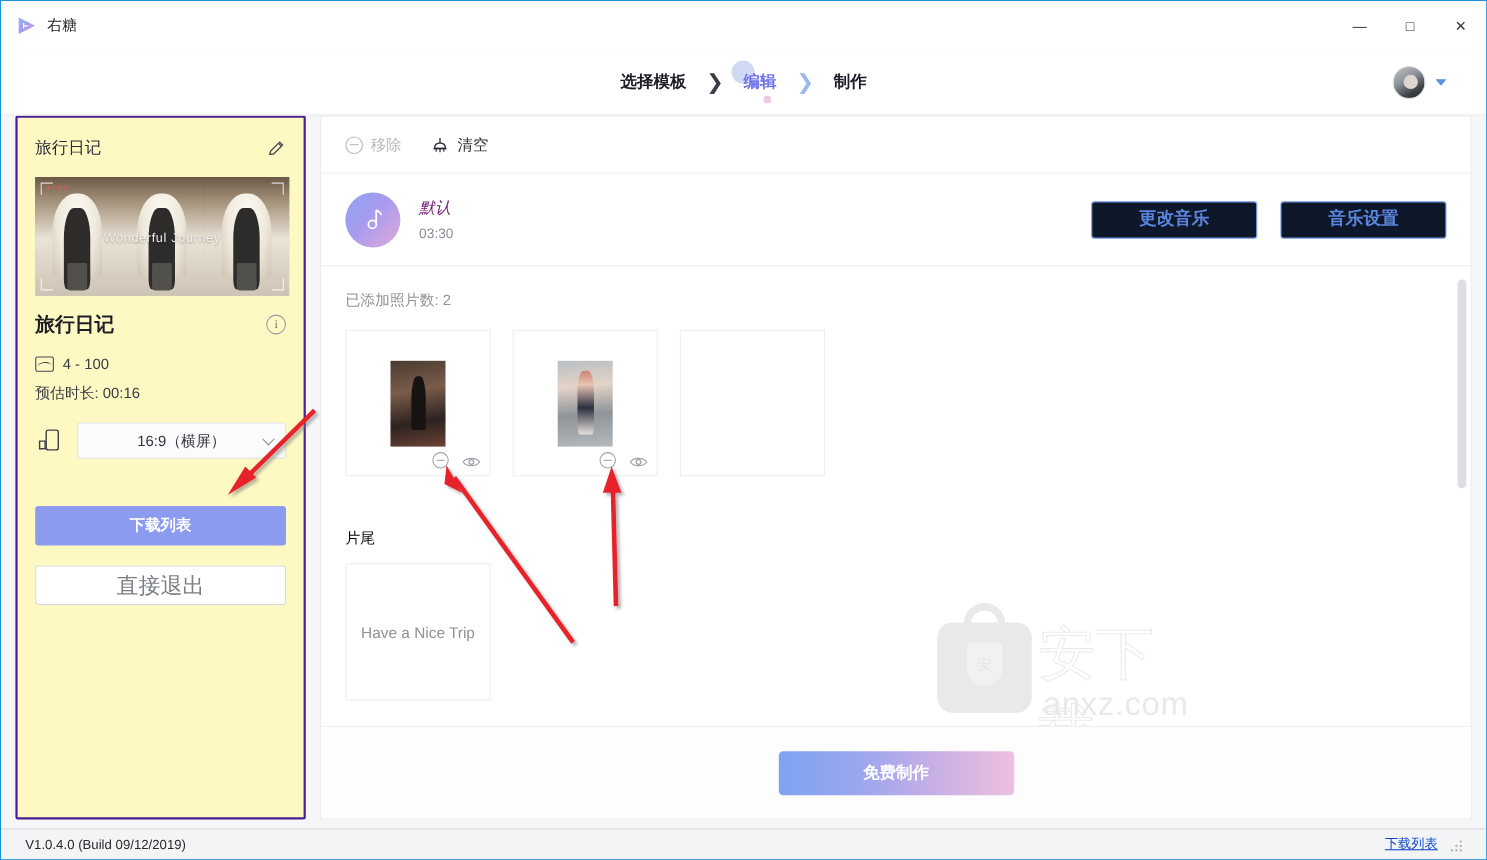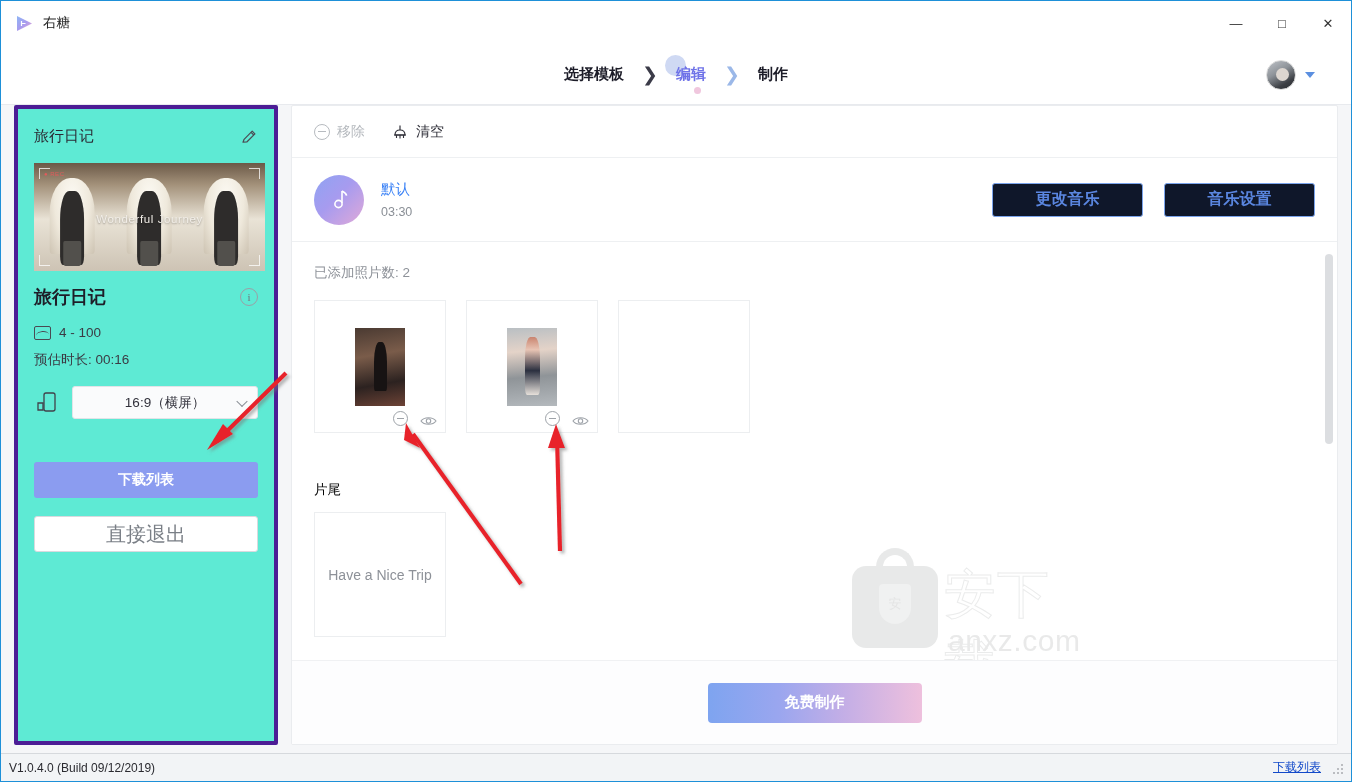--- a/index.html
+++ b/index.html
@@ -74,21 +74,21 @@
   }
 
   
   .body {
     flex: 1; display: flex; padding: 0 13px 8px 13px; gap: 13px;
     background: #f5f6f8; min-height: 0;
   }
 
   
   .sidebar {
-    width: 264px; background: #5eead4; border: 4px solid #4c1d95;
+    width: 264px; background: #fef9c3; border: 2px solid #4c1d95;
     border-radius: 2px; padding: 18px 16px; display: flex; flex-direction: column;
   }
   .side-head { display: flex; align-items: center; justify-content: space-between; }
   .side-title { font-size: 15px; color: #2a2a33; }
   .pencil-icon { width: 18px; height: 18px; cursor: pointer; }
 
   .thumb {
     margin-top: 17px; width: 231px; height: 108px;
     background: linear-gradient(180deg,#5a4a3c 0%,#7d6a56 12%,#cfc2b0 45%,#ddd4c6 100%);
     position: relative; overflow: hidden;
@@ -204,21 +204,21 @@
     padding: 0 22px; border-bottom: 1px solid #eef0f2;
   }
   .music-cover {
     width: 50px; height: 50px; border-radius: 50%;
     background: linear-gradient(135deg,#8fa3f2 0%,#a79bef 45%,#e0a9d8 100%);
     display: flex; align-items: center; justify-content: center;
     flex: 0 0 50px;
   }
   .note-icon { width: 22px; height: 24px; position: relative; }
   .music-meta { margin-left: 17px; }
-  .music-name { font-size: 14.5px; color: #3b82f6; }
+  .music-name { font-size: 14.5px; color: #701a75; font-style: italic; }
   .music-time { font-size: 12.5px; color: #8a8f96; margin-top: 6px; }
   .music-actions { margin-left: auto; display: flex; gap: 21px; }
   .btn-outline {
     width: 151px; height: 34px; border: 1px solid #7ba4ec; border-radius: 3px;
     background: #0f172a; color: #5a86e0; font-size: 16px; font-weight: bold;
     display: flex; align-items: center; justify-content: center; cursor: pointer;
   }
 
   .scroll-area { flex: 1; position: relative; overflow: hidden; padding: 0 22px; min-height: 0; }
   .count-label { font-size: 13.5px; color: #8d9198; margin-top: 22px; }
@@ -313,21 +313,21 @@
     letter-spacing: .5px;
   }
 
   
   .arrows { position: absolute; inset: 0; pointer-events: none; z-index: 40; }
 
   
   .statusbar {
     height: 28px; flex: 0 0 28px; background: #f2f4f6;
     border-top: 1px solid #d6d9dd;
-    display: flex; align-items: center; padding: 0 8px;
+    display: flex; align-items: center; padding: 0 22px;
     font-size: 12px; color: #2a2a30;
   }
   .status-right { margin-left: auto; display: flex; align-items: center; gap: 10px; }
   .dl-link { color: #1249c9; text-decoration: underline; font-size: 12px; cursor: pointer; }
   .grip { width: 12px; height: 12px; position: relative; }
   .grip span {
     position: absolute; width: 2px; height: 2px; background: #a8abaf; border-radius: 50%;
   }
 </style>
 </head>

